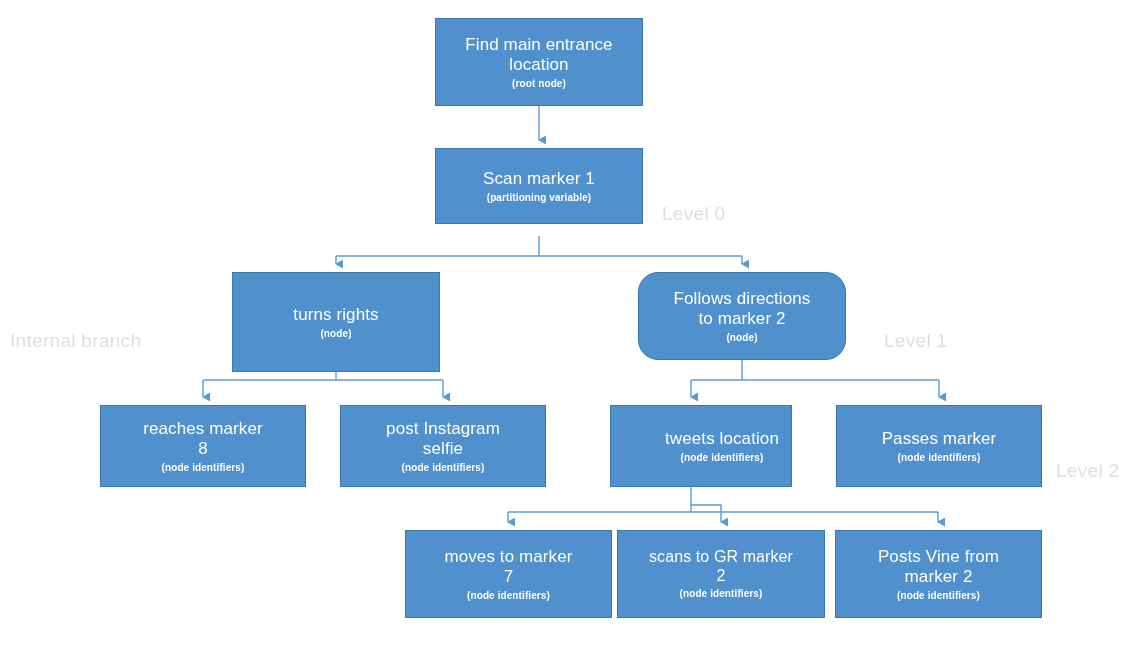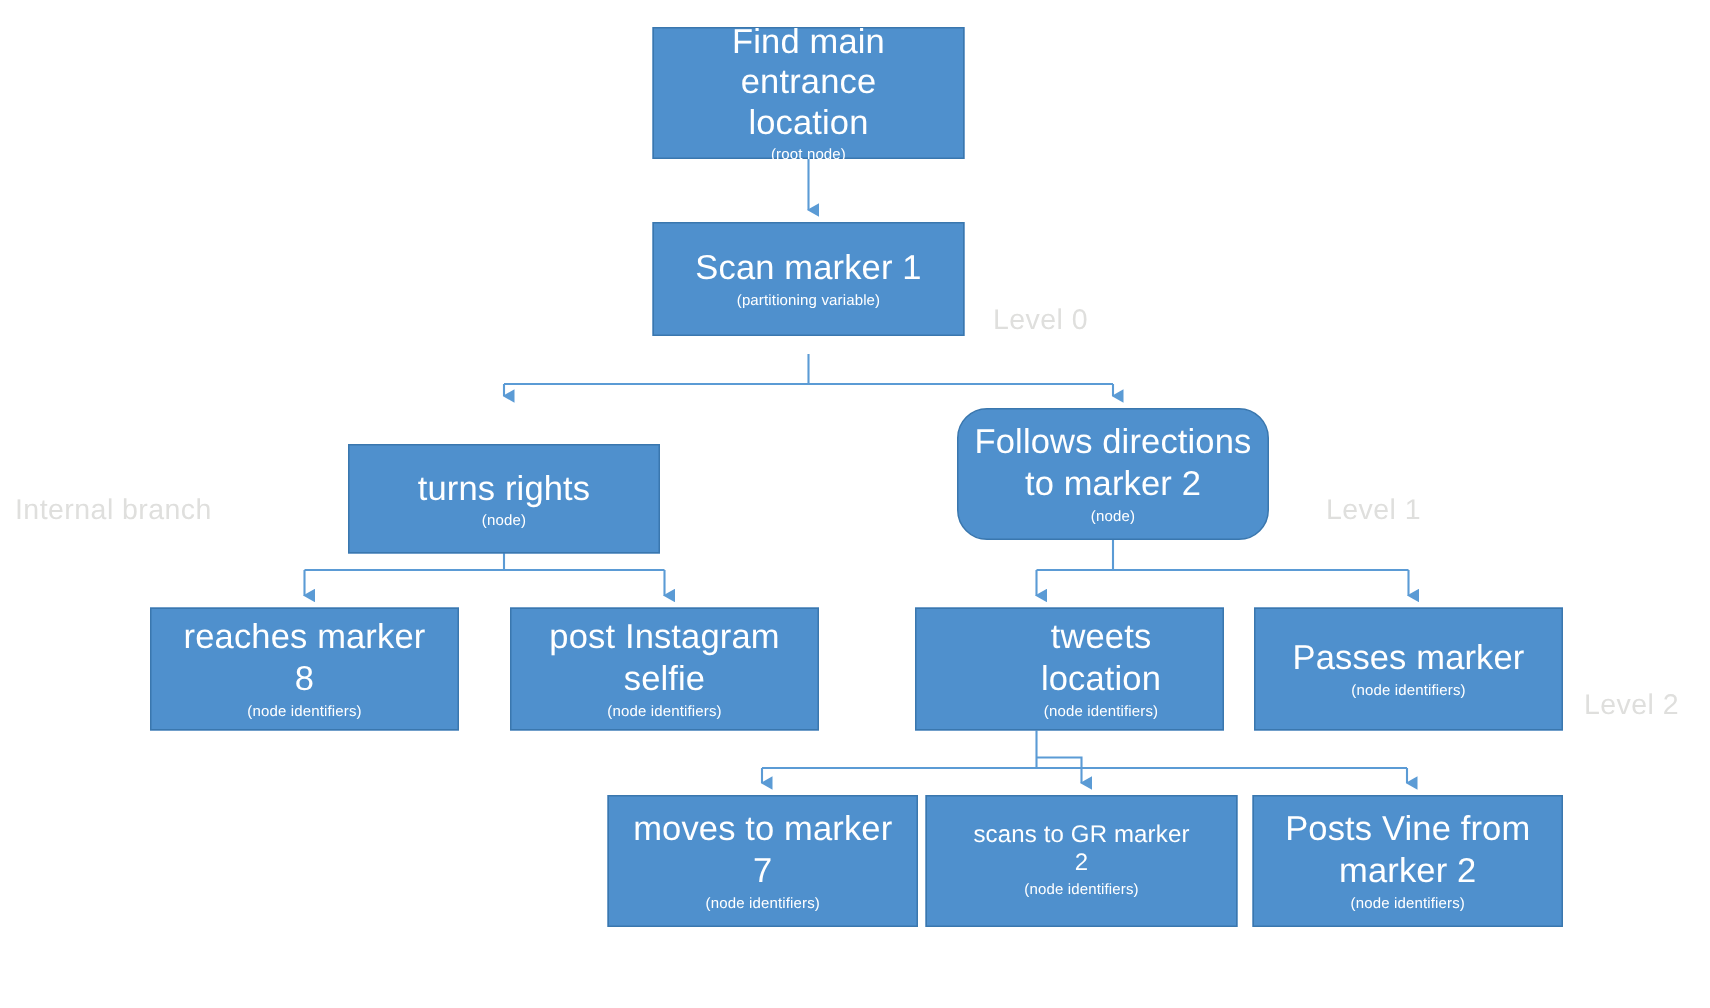--- a/index.html
+++ b/index.html
@@ -35,30 +35,30 @@
     color: #ffffff;
     display: flex;
     flex-direction: column;
     align-items: center;
     justify-content: center;
     text-align: center;
     line-height: 1.18;
     padding: 2px 6px;
   }
   .node .title {
-    font-size: 23px;
+    font-size: 17px;
     font-weight: 400;
     letter-spacing: 0.1px;
     color: #ffffff;
     display: block;
     white-space: pre-line;
   }
   .node .sub {
     font-size: 10px;
-    font-weight: 400;
+    font-weight: 700;
     color: #ffffff;
     display: block;
     margin-top: 3px;
     letter-spacing: 0.1px;
   }
   .node.tight .title { font-size: 16px; }
   .level-label {
     position: absolute;
     color: #DFDFDD;
     font-size: 19px;
@@ -109,21 +109,21 @@
     <span class="title">Find main entrance
 location</span>
     <span class="sub">(root node)</span>
   </div>
 
   <div class="node" style="left:435px; top:148px; width:208px; height:76px;">
     <span class="title">Scan marker 1</span>
     <span class="sub">(partitioning variable)</span>
   </div>
 
-  <div class="node" style="left:232px; top:272px; width:208px; height:73px;margin-top:24px;">
+  <div class="node" style="left:232px; top:272px; width:208px; height:100px;">
     <span class="title">turns rights</span>
     <span class="sub">(node)</span>
   </div>
 
   <div class="node" style="left:638px; top:272px; width:208px; height:88px;border-radius:20px;">
     <span class="title">Follows directions
 to marker 2</span>
     <span class="sub">(node)</span>
   </div>
 
@@ -132,21 +132,21 @@
 8</span>
     <span class="sub">(node identifiers)</span>
   </div>
 
   <div class="node" style="left:340px; top:405px; width:206px; height:82px;">
     <span class="title">post Instagram
 selfie</span>
     <span class="sub">(node identifiers)</span>
   </div>
 
-  <div class="node" style="left:610px; top:405px; width:206px; height:82px;padding-left:48px;">
+  <div class="node" style="left:610px; top:405px; width:182px; height:82px;padding-left:48px;">
     <span class="title">tweets location</span>
     <span class="sub">(node identifiers)</span>
   </div>
 
   <div class="node" style="left:836px; top:405px; width:206px; height:82px;">
     <span class="title">Passes marker</span>
     <span class="sub">(node identifiers)</span>
   </div>
 
   <div class="node" style="left:405px; top:530px; width:207px; height:88px;">

